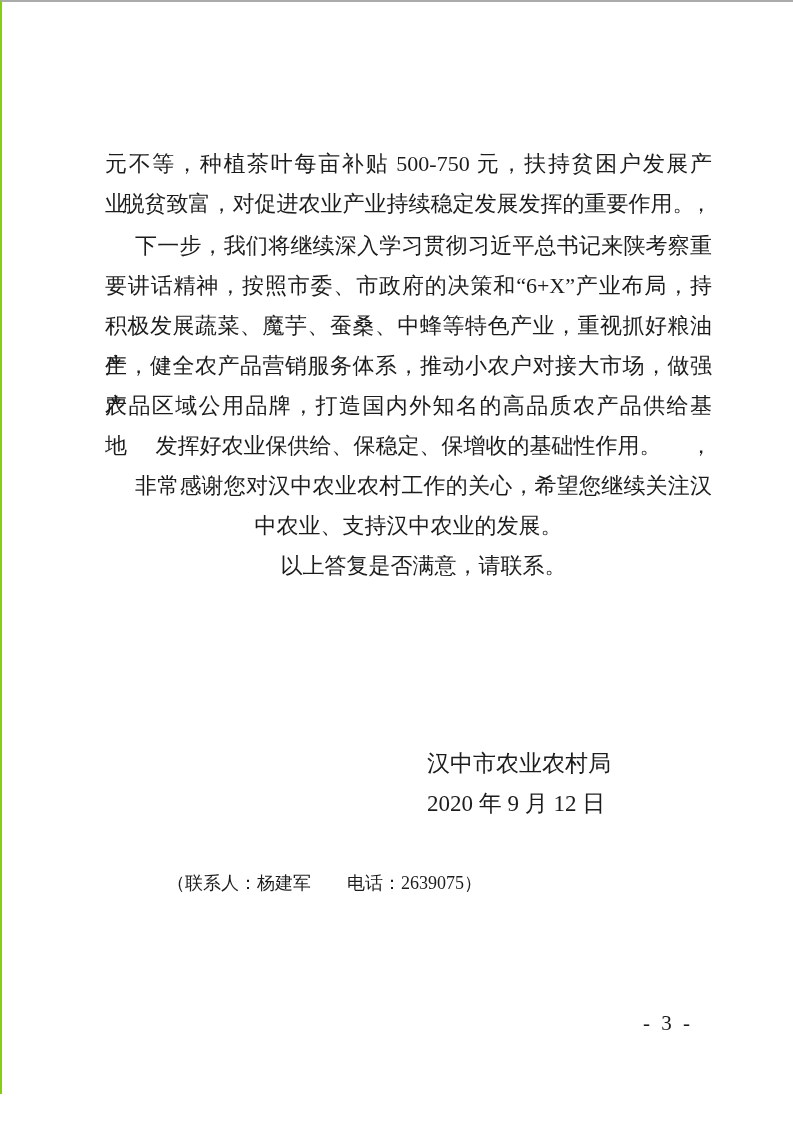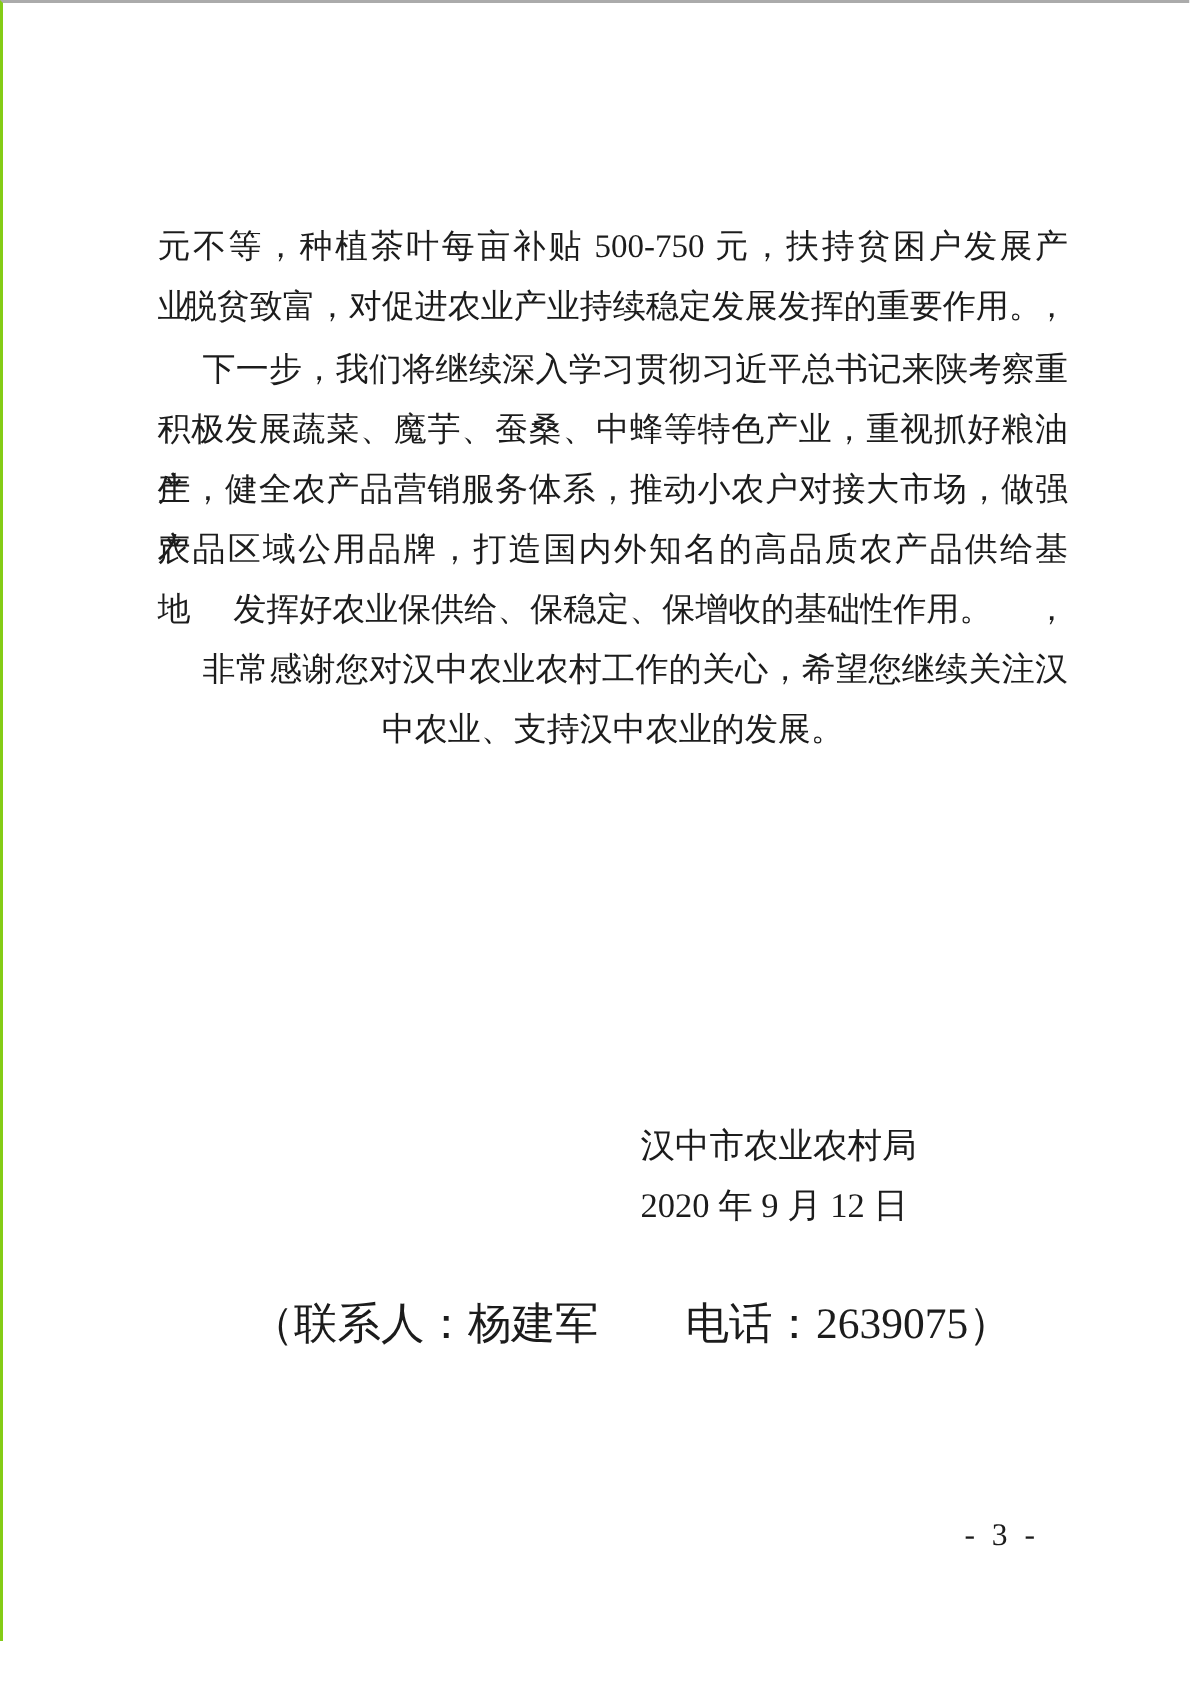--- a/index.html
+++ b/index.html
@@ -51,21 +51,21 @@
     height: 40px;
     line-height: 40px;
     white-space: nowrap;
   }
   .contact {
     position: absolute;
     left: 165px;
     top: 861px;
     height: 40px;
     line-height: 40px;
-    font-size: 29px;
+    font-size: 18px;
     white-space: nowrap;
   }
   .page-number {
     position: absolute;
     left: 641px;
     top: 1006px;
     height: 30px;
     line-height: 30px;
     font-size: 21px;
     letter-spacing: 3px;
@@ -74,26 +74,28 @@
 </style>
 </head>
 <body>
 
 <div class="page">
 
   <div class="body-text">
       <div class="line j">元不等，种植茶叶每亩补贴 500-750 元，扶持贫困户发展产业，</div>
       <div class="line">脱贫致富，对促进农业产业持续稳定发展发挥的重要作用。</div>
       <div class="line j ind para">下一步，我们将继续深入学习贯彻习近平总书记来陕考察重</div>
+      <div class="line j">要讲话精神，按照市委、市政府的决策和“6+X”产业布局，持</div>
       <div class="line j">积极发展蔬菜、魔芋、蚕桑、中蜂等特色产业，重视抓好粮油生</div>
       <div class="line j">产，健全农产品营销服务体系，推动小农户对接大市场，做强农</div>
       <div class="line j">产品区域公用品牌，打造国内外知名的高品质农产品供给基地，</div>
       <div class="line">发挥好农业保供给、保稳定、保增收的基础性作用。</div>
       <div class="line j ind">非常感谢您对汉中农业农村工作的关心，希望您继续关注汉</div>
       <div class="line">中农业、支持汉中农业的发展。</div>
+      <div class="line ind">以上答复是否满意，请联系。</div>
     </div>
 
   <div class="signature">
     <div class="sig-line">汉中市农业农村局</div>
     <div class="sig-line">2020 年 9 月 12 日</div>
   </div>
 
   <div class="contact">（联系人：杨建军　　电话：2639075）</div>
 
   <div class="page-number">- 3 -</div>

